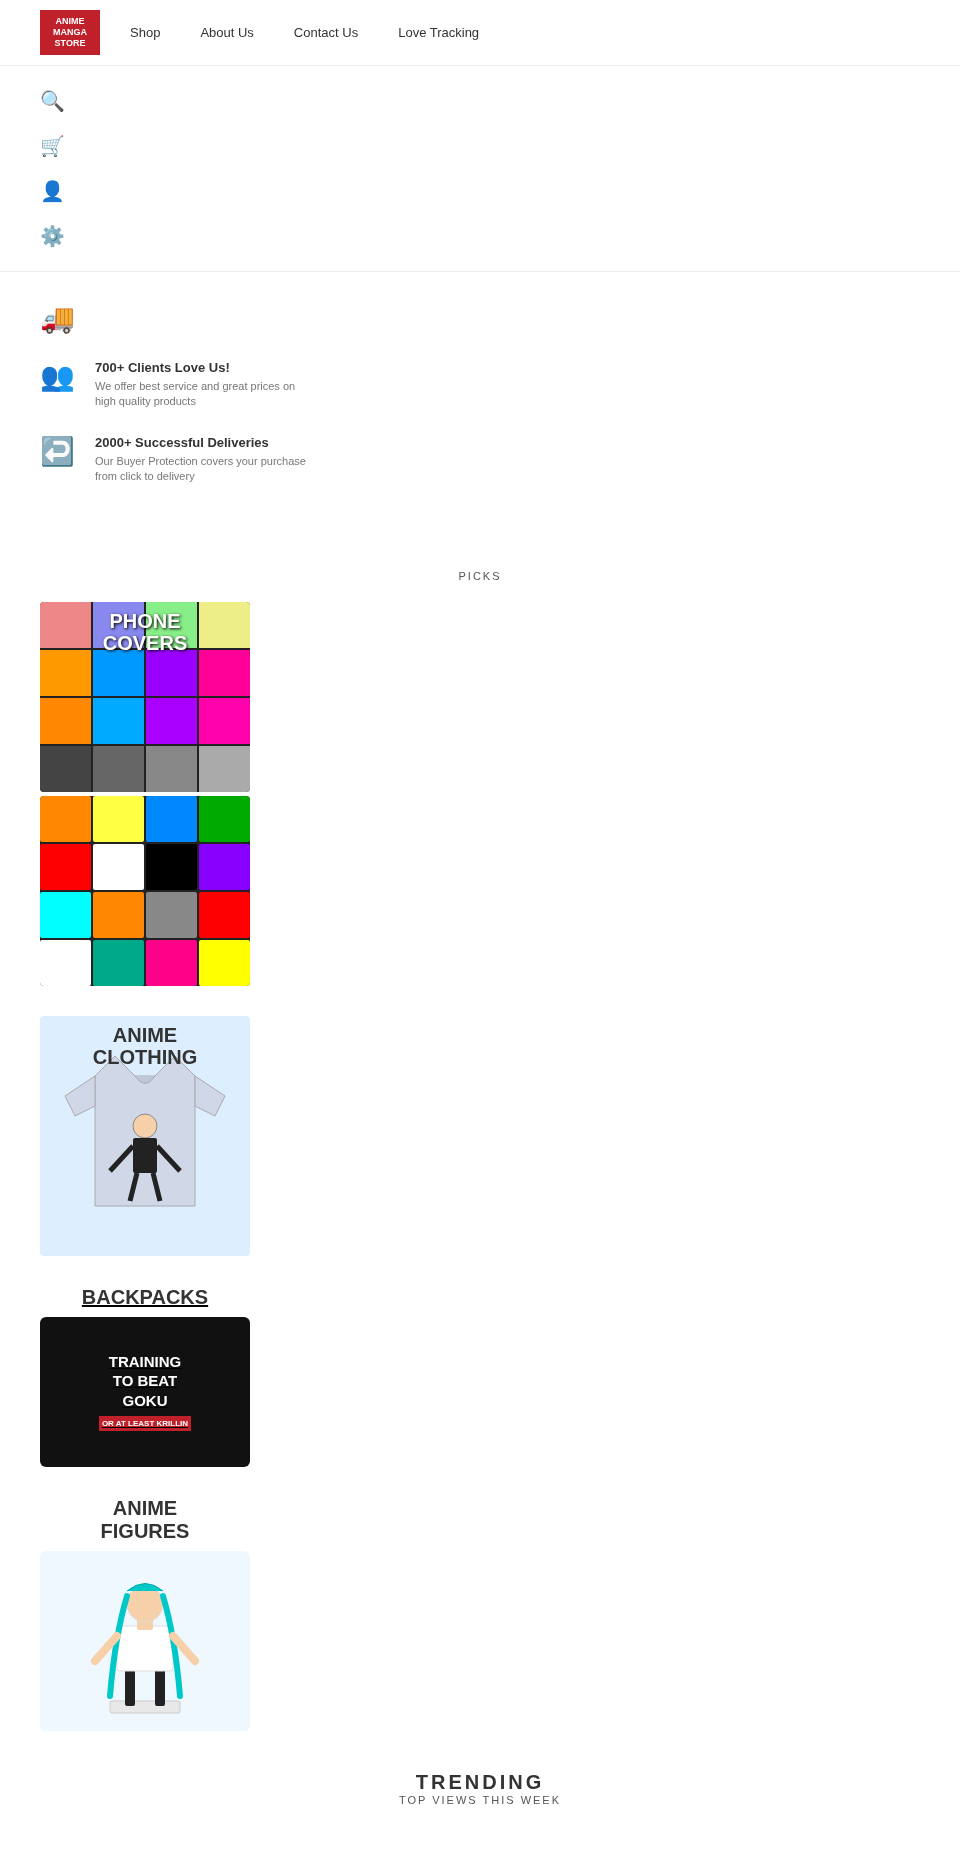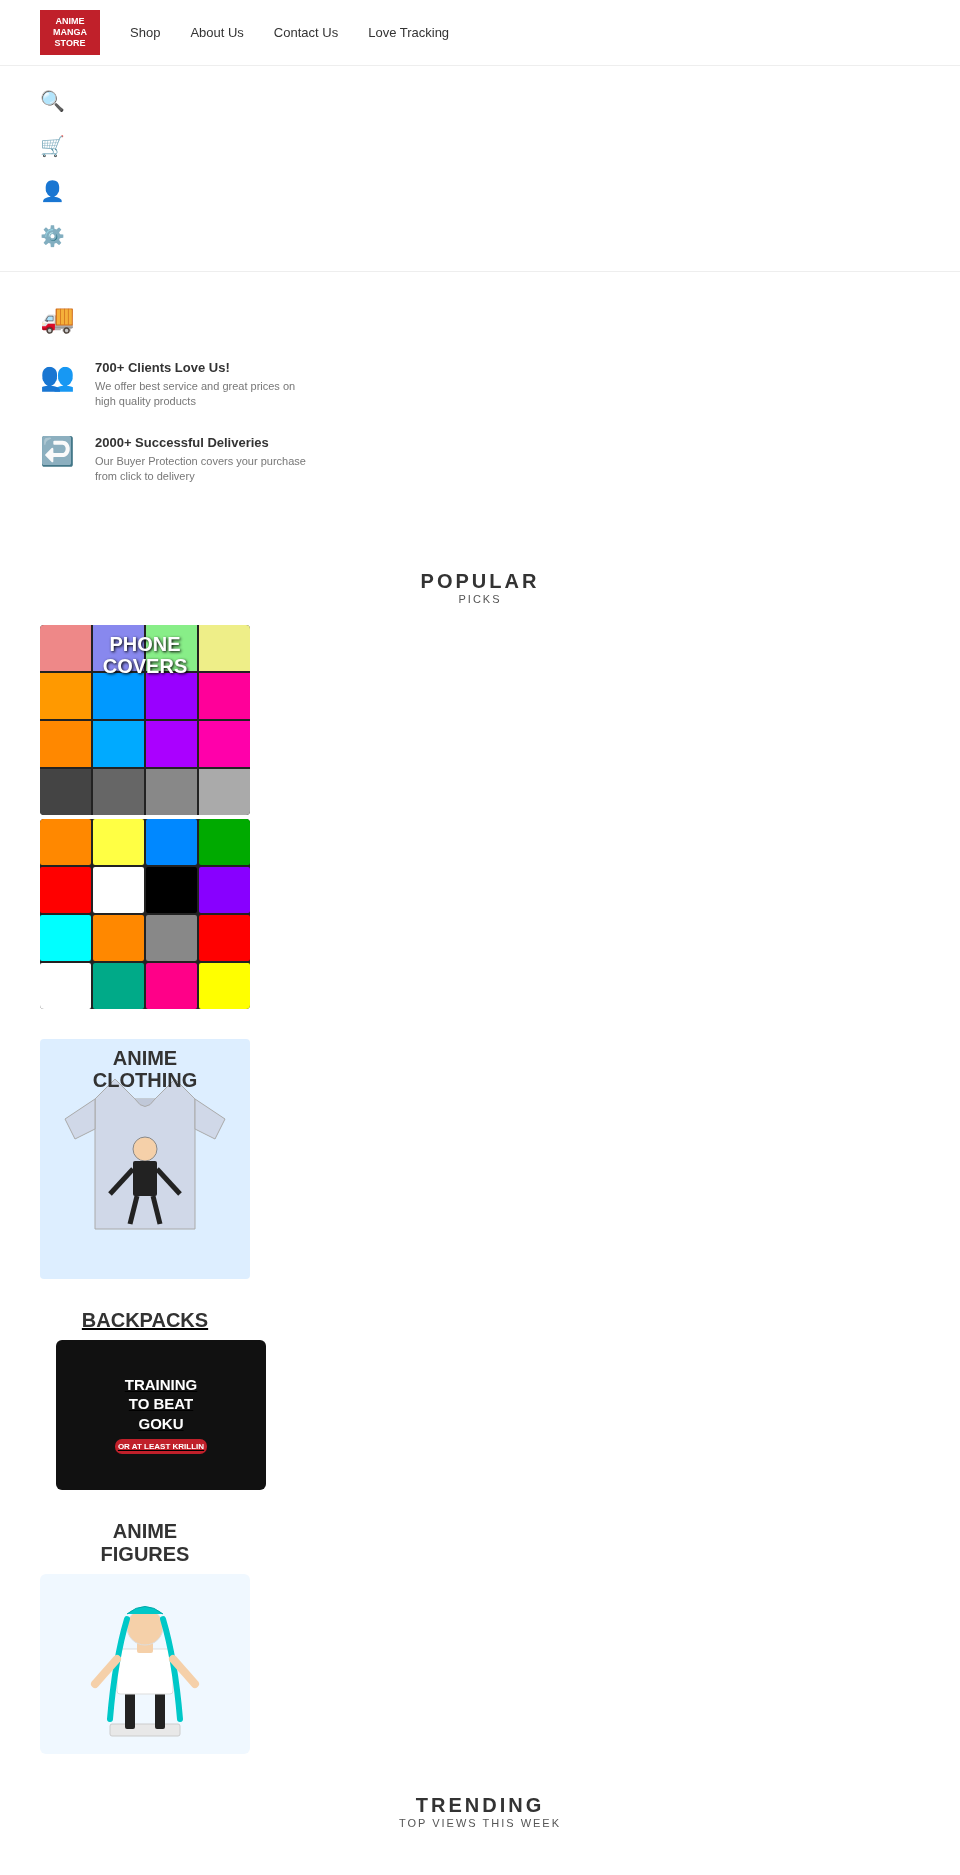--- a/index.html
+++ b/index.html
@@ -1,21 +1,21 @@
 <!DOCTYPE html>
 <html><head>
   <meta charset="utf-8">
   <style>
     * { margin: 0; padding: 0; box-sizing: border-box; }
     body { font-family: Arial, sans-serif; background: #fff; width: 960px; }
 
     
     .header { display: flex; align-items: center; padding: 10px 40px; border-bottom: 1px solid #eee; }
     .logo-box { background: #c0202a; color: #fff; font-size: 9px; font-weight: bold; line-height: 1.2; padding: 6px 8px; margin-right: 30px; text-align: center; width: 60px; height: 45px; display: flex; align-items: center; justify-content: center; }
-    .nav-links { display: flex; gap: 30px; }
+    .nav-links { display: flex; gap: 40px; }
     .nav-links a { text-decoration: none; color: #333; font-size: 13px; }
 
     
     .sidebar-icons { display: flex; flex-direction: column; padding: 15px 40px; gap: 5px; border-bottom: 1px solid #eee; }
     .sidebar-icons span { font-size: 20px; color: #555; padding: 8px 0; display: block; }
 
     
     .features { padding: 30px 40px; }
     .feature-item { display: flex; align-items: flex-start; margin-bottom: 25px; gap: 15px; }
     .feature-icon { font-size: 28px; color: #4db8d4; min-width: 40px; }
@@ -48,21 +48,21 @@
     .phone-tile:nth-child(12) { background: #900; }
     .phone-tile:nth-child(13) { background: #333; }
     .phone-tile:nth-child(14) { background: #555; }
     .phone-tile:nth-child(15) { background: #777; }
     .phone-tile:nth-child(16) { background: #999; }
 
     
     .clothing-img { width: 210px; height: 200px; background: #e8e8e8; border-radius: 4px; display: flex; align-items: center; justify-content: center; position: relative; overflow: hidden; }
 
     
-    .backpack-img { width: 210px; height: 140px; background: #111; border-radius: 8px; display: flex; align-items: center; justify-content: center; position: relative; overflow: hidden; margin-left: 16px; }
+    .backpack-img { width: 210px; height: 140px; background: #111; border-radius: 8px; display: flex; align-items: center; justify-content: center; position: relative; overflow: hidden; }
   </style>
 </head>
 <body>
 
 <div class="header">
   <div class="logo-box">
     <span>ANIME<br>MANGA<br>STORE</span>
   </div>
   <nav class="nav-links">
     <a>Shop</a>
@@ -93,21 +93,20 @@
   <div class="feature-item">
     <div class="feature-icon" style="color:#4db8d4;">↩️</div>
     <div class="feature-text">
       <h3>2000+ Successful Deliveries</h3>
       <p>Our Buyer Protection covers your purchase from click to delivery</p>
     </div>
   </div>
 </div>
 
 <div class="section-title">
-  <h2>POPULAR</h2>
   <p>PICKS</p>
 </div>
 
 <div class="categories">
 
   <div class="category-card">
     <div style="position:relative;">
       <div style="position:absolute;top:8px;left:0;right:0;text-align:center;font-size:20px;font-weight:900;color:#fff;text-shadow:1px 1px 3px #000;z-index:3;line-height:1.1;">PHONE<br>COVERS</div>
       <div class="phone-covers-img">
         <div class="phone-tile"></div>
@@ -172,21 +171,21 @@
         </svg>
       </div>
     </div>
   </div>
 
   <div class="category-card" style="margin-top:10px;">
     <div style="position:relative;width:210px;text-decoration:underline;">
       <div style="font-size:20px;font-weight:900;color:#333;text-align:center;margin-bottom:8px;">BACKPACKS</div>
       <div class="backpack-img" style="width:210px;height:150px;background:#111;border-radius:6px;position:relative;display:flex;flex-direction:column;align-items:center;justify-content:center;">
         <div style="color:#fff;font-size:15px;font-weight:900;text-align:center;line-height:1.3;">TRAINING<br>TO BEAT<br>GOKU</div>
-        <div style="background:#c0202a;padding:3px 3px;margin-top:6px;border-radius:7px;color:#fff;font-size:8px;font-weight:bold;">OR AT LEAST KRILLIN</div>
+        <div style="background:#c0202a;padding:3px 3px;margin-top:6px;border-radius:0;color:#fff;font-size:8px;font-weight:bold;">OR AT LEAST KRILLIN</div>
       </div>
     </div>
   </div>
 
   <div class="category-card" style="margin-top:10px;">
     <div style="position:relative;width:210px;">
       <div style="font-size:20px;font-weight:900;color:#333;text-align:center;margin-bottom:8px;">ANIME<br>FIGURES</div>
       <div style="width:210px;height:180px;background:#f0f8ff;border-radius:6px;display:flex;align-items:center;justify-content:center;overflow:hidden;">
         <svg width="180" height="170" viewBox="0 0 180 170">
 

